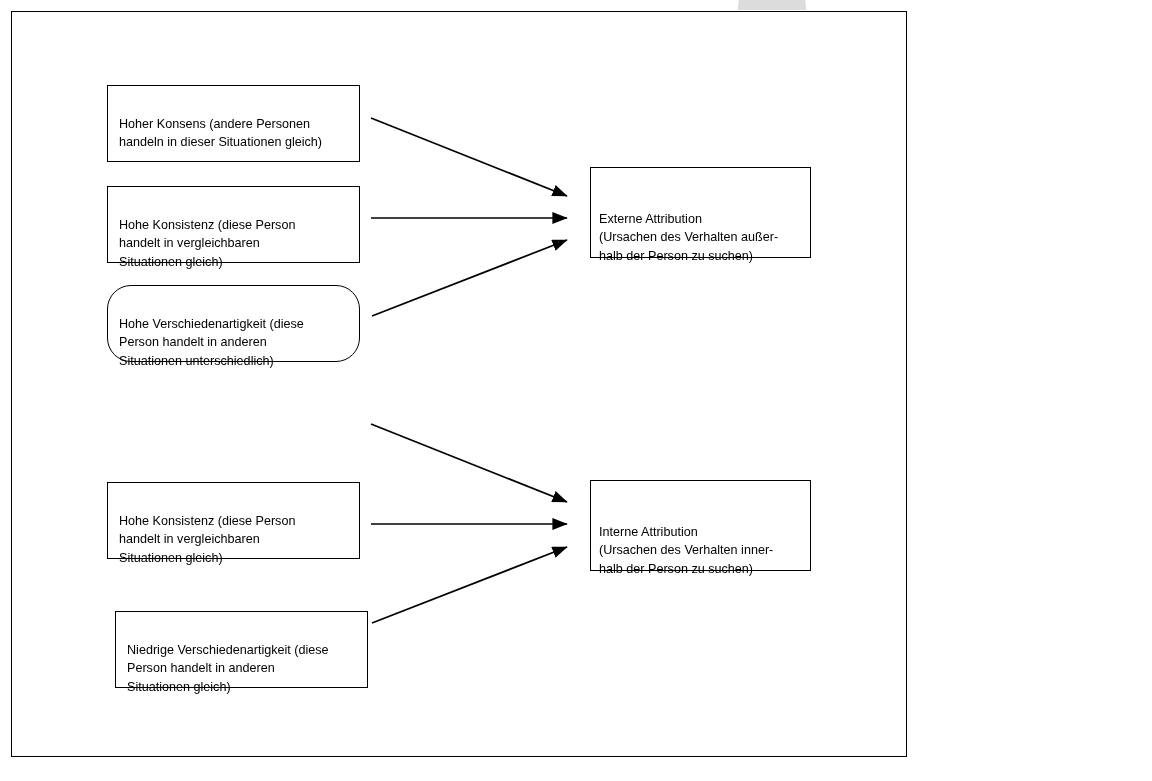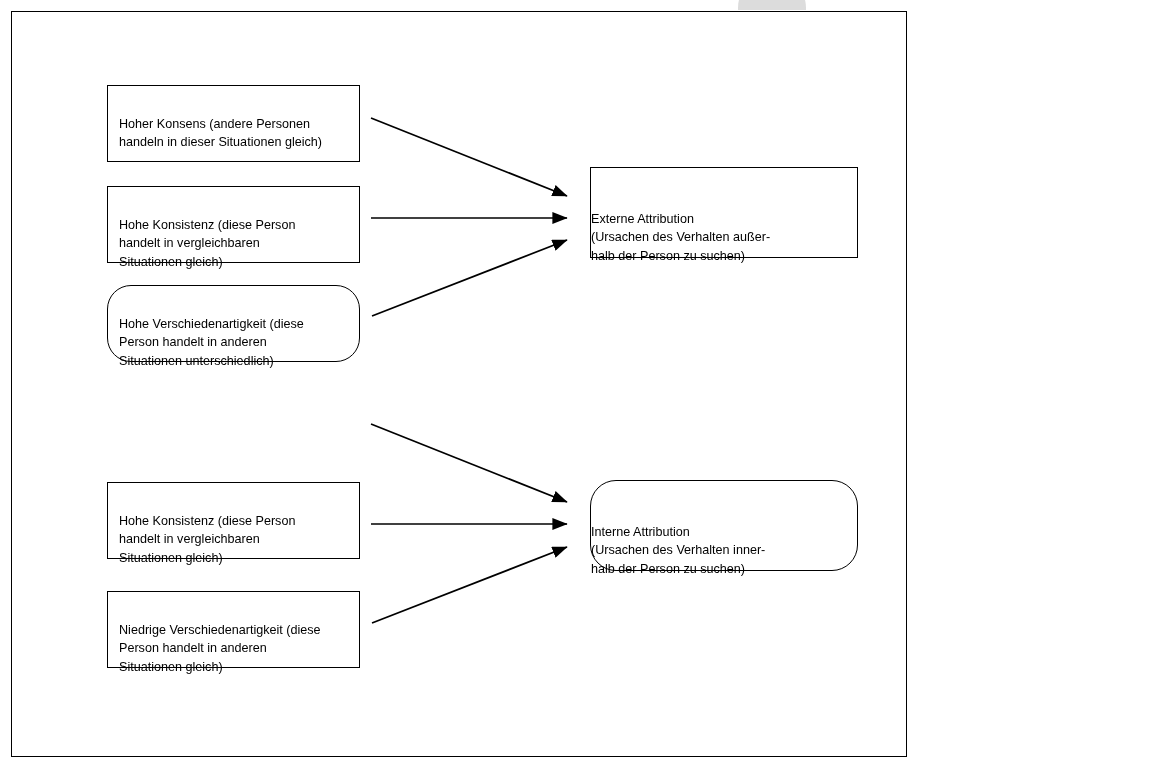--- a/index.html
+++ b/index.html
@@ -52,34 +52,34 @@
     line-height: 18.5px;
     color: #000000;
     white-space: pre-line;
   }
   .node.cue {
     width: 253px;
     height: 77px;
     left: 107px;
   }
   .node.attribution {
-    width: 268px;
+    width: 221px;
     height: 91px;
     left: 590px;
     padding-top: 23px;
-    padding-left: 0;
+    padding-left: 8px;
   }
   .cue-0 { top: 85px; }
   .cue-1 { top: 186px; }
   .cue-2 { top: 285px; border-radius: 24px; }
   .cue-3 { top: 384px; }
   .cue-4 { top: 482px; }
-  .cue-5 { top: 591px; }
+  .cue-5 { top: 611px; margin-left: 8px; }
   .attr-0 { top: 167px; }
-  .attr-1 { top: 480px; border-radius: 26px; }
+  .attr-1 { top: 480px; }
 
   svg.arrows {
     position: absolute;
     left: 0;
     top: 0;
     width: 1152px;
     height: 781px;
     pointer-events: none;
   }
   svg.arrows line { stroke: #000000; stroke-width: 1.7; }

